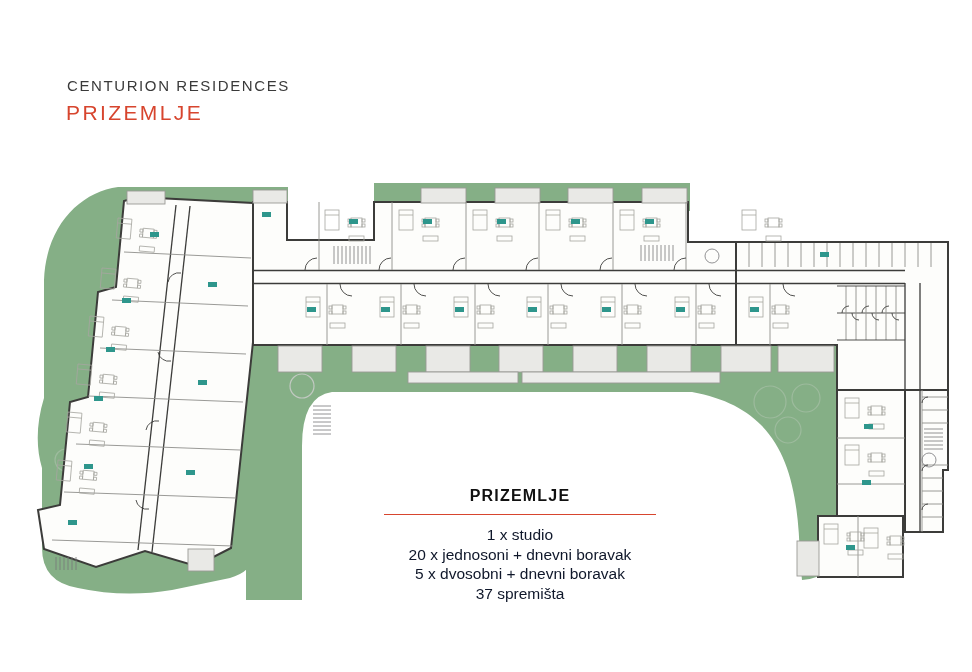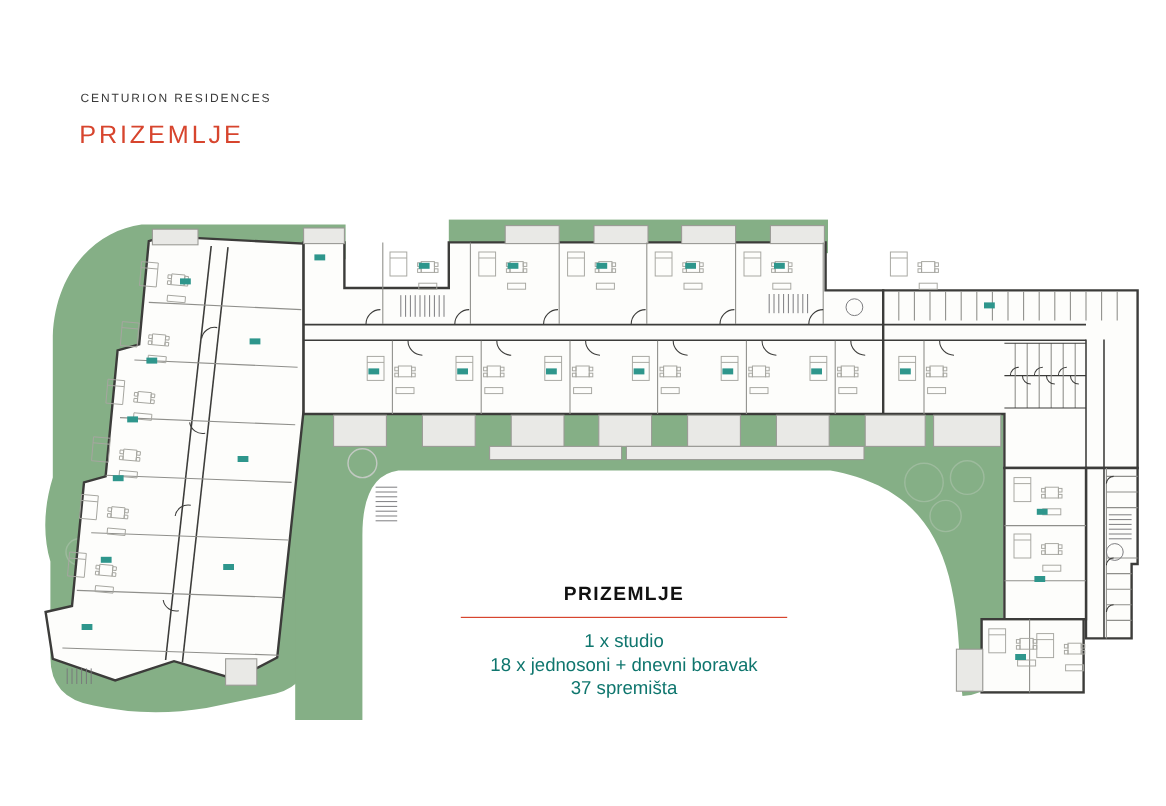--- a/index.html
+++ b/index.html
@@ -2,34 +2,34 @@
 <html><head>
 <meta charset="utf-8">
 <style>
   html,body{margin:0;padding:0;}
   body{
     width:972px;height:672px;position:relative;background:#ffffff;
     font-family:"Liberation Sans", sans-serif;overflow:hidden;
   }
   .brand{
     position:absolute;left:67px;top:77px;
-    font-size:10px;letter-spacing:1.6px;color:#3a3a3a;font-weight:500;
+    font-size:15px;letter-spacing:1.6px;color:#3a3a3a;font-weight:500;
   }
   .floor-title{
     position:absolute;left:66px;top:101px;
     font-size:21px;letter-spacing:2.4px;color:#d7452e;font-weight:500;
   }
   .plan-svg{position:absolute;left:0;top:0;}
   .legend{
     position:absolute;left:340px;top:487px;width:360px;text-align:center;
     color:#1e1e1e;
   }
   .legend-title{font-size:16px;font-weight:bold;letter-spacing:1.2px;color:#111;}
   .legend-rule{width:272px;height:0;border-top:1.5px solid #d7452e;margin:9px auto 10px auto;}
-  .legend-item{font-size:15.5px;line-height:19.5px;color:#0f766e;}
+  .legend-item{font-size:15.5px;line-height:19.5px;color:#0f172a;}
 </style>
 </head>
 <body>
 
 <svg class="plan-svg" width="972" height="672" viewBox="0 0 972 672">
 
   <g fill="#85af86" stroke="none">
     <path d="M118,187 C80,192 46,226 44,280 L44,398 C36,424 36,448 42,468 L42,548
          Q42,582 78,588 Q124,598 172,590 L230,578 Q258,570 258,542 L258,216
          L288,216 L288,187 Z"></path>
@@ -304,15 +304,16 @@
   </g>
 </svg>
 
 <div class="brand">CENTURION RESIDENCES</div>
 <div class="floor-title">PRIZEMLJE</div>
 
 <div class="legend">
   <div class="legend-title">PRIZEMLJE</div>
   <div class="legend-rule"></div>
   <div class="legend-item">1 x studio</div>
-  <div class="legend-item">18 x jednosoni + dnevni boravak</div>
+  <div class="legend-item">20 x jednosoni + dnevni boravak</div>
+  <div class="legend-item">5 x dvosobni + dnevni boravak</div>
   <div class="legend-item">37 spremišta</div>
 </div>
 
 </body></html>

